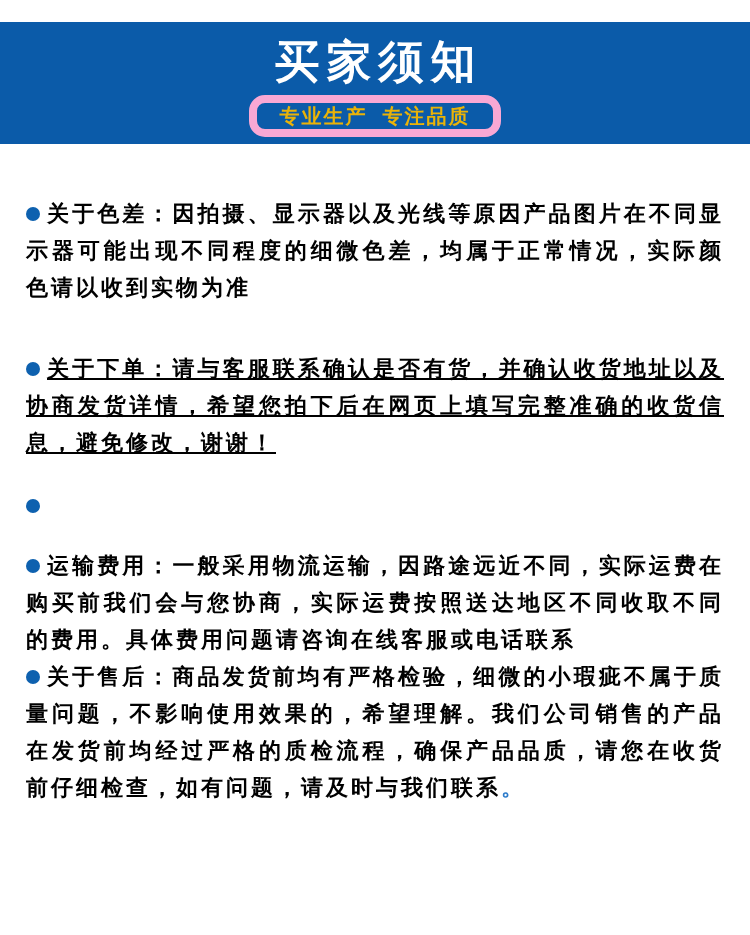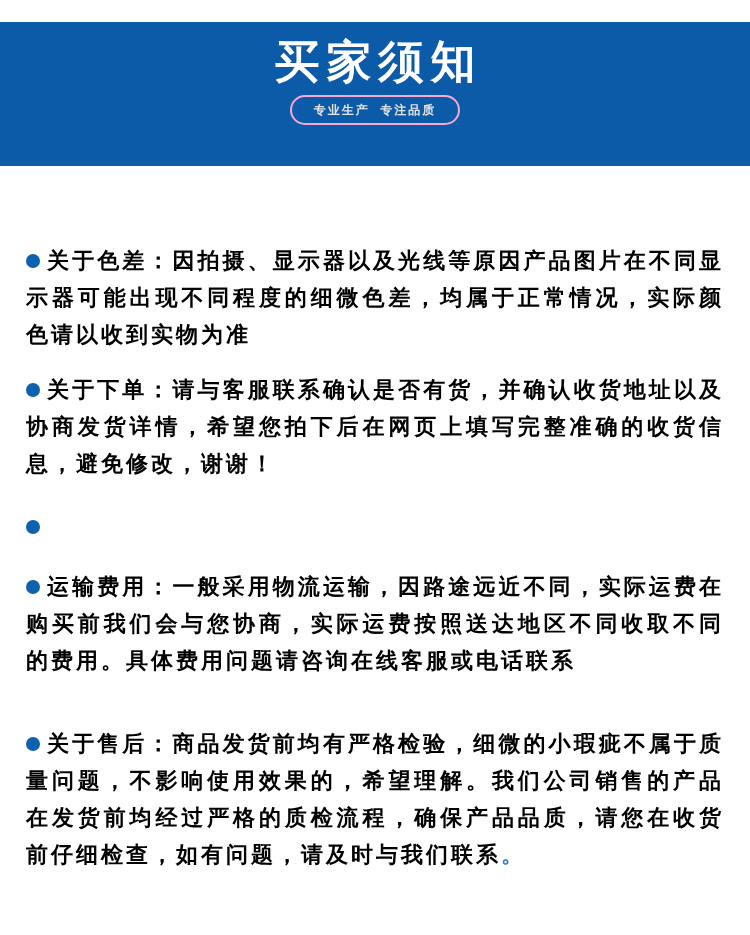--- a/index.html
+++ b/index.html
@@ -13,63 +13,63 @@
   .page {
     position: relative;
     width: 750px;
     height: 935px;
     background: #ffffff;
   }
   
   .banner {
     margin-top: 22px;
     width: 750px;
-    height: 144px;
+    height: 122px;
     background: var(--banner-blue, #0B5BA9);
     text-align: center;
     padding-top: 14px;
   }
   .banner-title {
     color: #ffffff;
     font-size: 45px;
     line-height: 52px;
     font-weight: 700;
     letter-spacing: 7px;
     text-indent: 7px; 
   }
   .badge-wrap { margin-top: 7px; }
   .banner-badge {
     display: inline-block;
-    color: #e5e5e5;
-    font-size: 12px;
+    color: #eab308;
+    font-size: 20px;
     font-weight: 700;
     letter-spacing: 2px;
     line-height: 24px;
     padding: 1px 22px;
-    border: 2px solid #f9a8d4;
+    border: 8px solid #f9a8d4;
     border-radius: 16px;
     white-space: pre; 
   }
   
   .content {
     padding: 0 26px;
   }
   .para {
     font-size: 22px;
     line-height: 37px;
     font-weight: 700;
     color: var(--text-black, #000000);
     letter-spacing: 3px;
     text-align: justify;
   }
-  .para-1 { margin-top: 76px; }
-  .para-2 { margin-top: 18px; }
+  .para-1 { margin-top: 51px; }
+  .para-2 { margin-top: 44px; text-decoration: underline; }
   .para-3 { margin-top: 26px; }
   .para-4 { margin-top: 23px; }
-  .para-5 { margin-top: 46px; }
+  .para-5 { }
   .bullet {
     display: inline-block;
     width: 14px;
     height: 14px;
     border-radius: 50%;
     background: var(--bullet-blue, #0E61AF);
     margin-right: 7px;
     position: relative;
     top: -1px;
     vertical-align: middle;

